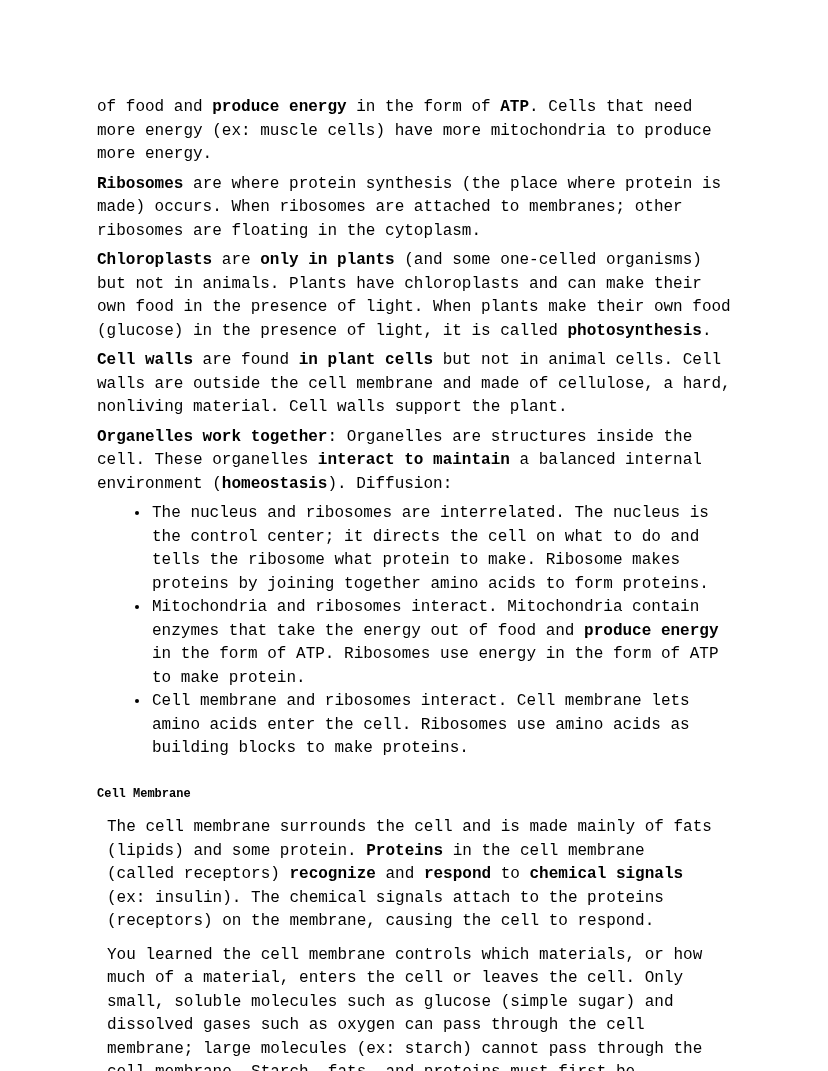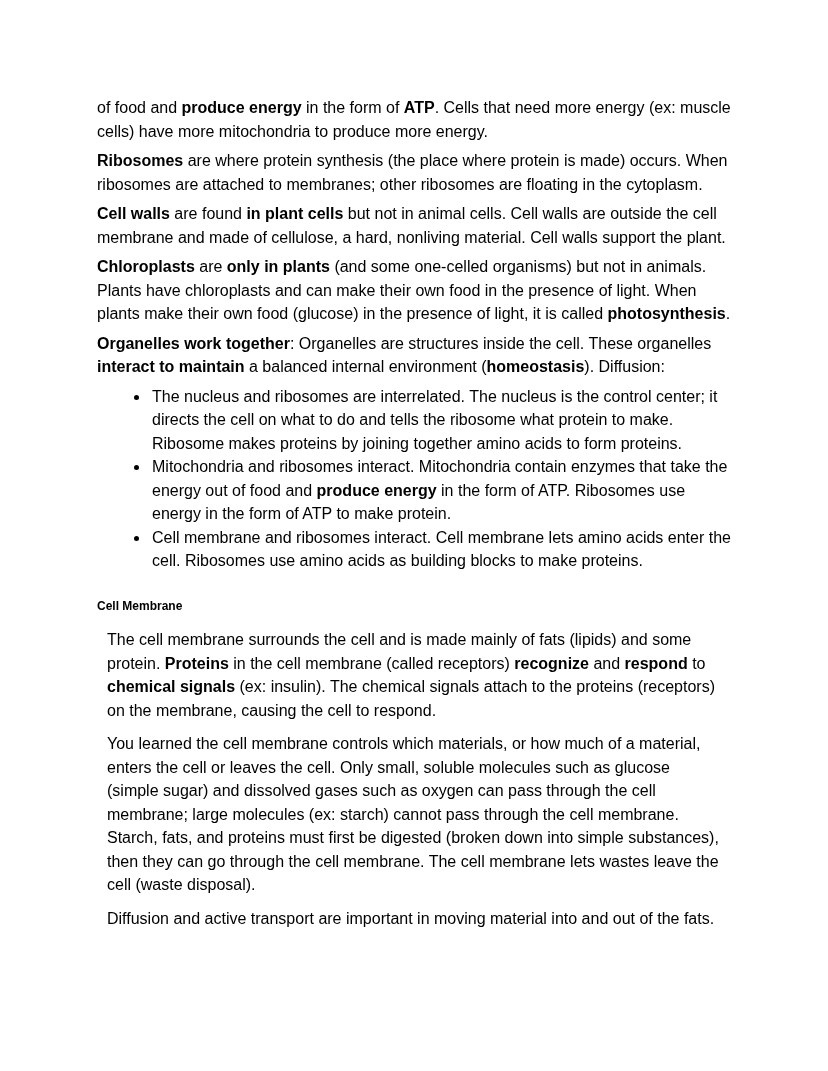--- a/index.html
+++ b/index.html
@@ -12,21 +12,21 @@
     height: 1071px;
     overflow: hidden;
   }
   .page {
     box-sizing: border-box;
     width: 828px;
     height: 1071px;
     padding: 96px 97px 40px 97px;
     background: #ffffff;
     color: #000000;
-    font-family: Liberation Sans, sans-serif;
+    font-family: Liberation Mono, monospace;
     font-size: 16px;
     line-height: 23.5px;
   }
   .para {
     margin: 0 0 6px 0;
   }
   .para.tight {
     margin: 10px;
   }
   .para.gap-top {
@@ -52,23 +52,23 @@
 </style>
 </head>
 <body>
 
 <div class="page">
 
   <p class="para"><span>of food and </span><b>produce energy</b><span> in the form of </span><b>ATP</b><span>. Cells that need more energy (ex: muscle cells) have more mitochondria to produce more energy.</span></p>
 
   <p class="para"><b>Ribosomes</b><span> are where protein synthesis (the place where protein is made) occurs. When ribosomes are attached to membranes; other ribosomes are floating in the cytoplasm.</span></p>
 
+  <p class="para"><b>Chloroplasts</b><span> are </span><b>only in plants</b><span> (and some one-celled organisms) but not in animals. Plants have chloroplasts and can make their own food in the presence of light. When plants make their own food (glucose) in the presence of light, it is called </span><b>photosynthesis</b><span>.</span></p>
+
   <p class="para"><b>Cell walls</b><span> are found </span><b>in plant cells</b><span> but not in animal cells. Cell walls are outside the cell membrane and made of cellulose, a hard, nonliving material. Cell walls support the plant.</span></p>
-
-  <p class="para"><b>Chloroplasts</b><span> are </span><b>only in plants</b><span> (and some one-celled organisms) but not in animals. Plants have chloroplasts and can make their own food in the presence of light. When plants make their own food (glucose) in the presence of light, it is called </span><b>photosynthesis</b><span>.</span></p>
 
   <p class="para"><b>Organelles work together</b><span>: Organelles are structures inside the cell. These organelles </span><b>interact to maintain</b><span> a balanced internal environment (</span><b>homeostasis</b><span>). Diffusion:</span></p>
 
   <ul class="bullets">
     <li class="bullet"><span>The nucleus and ribosomes are interrelated. The nucleus is the control center; it directs the cell on what to do and tells the ribosome what protein to make. Ribosome makes proteins by joining together amino acids to form proteins.</span></li>
     <li class="bullet"><span>Mitochondria and ribosomes interact. Mitochondria contain enzymes that take the energy out of food and </span><b>produce energy</b><span> in the form of ATP. Ribosomes use energy in the form of ATP to make protein.</span></li>
     <li class="bullet"><span>Cell membrane and ribosomes interact. Cell membrane lets amino acids enter the cell. Ribosomes use amino acids as building blocks to make proteins.</span></li>
   </ul>
 
 

